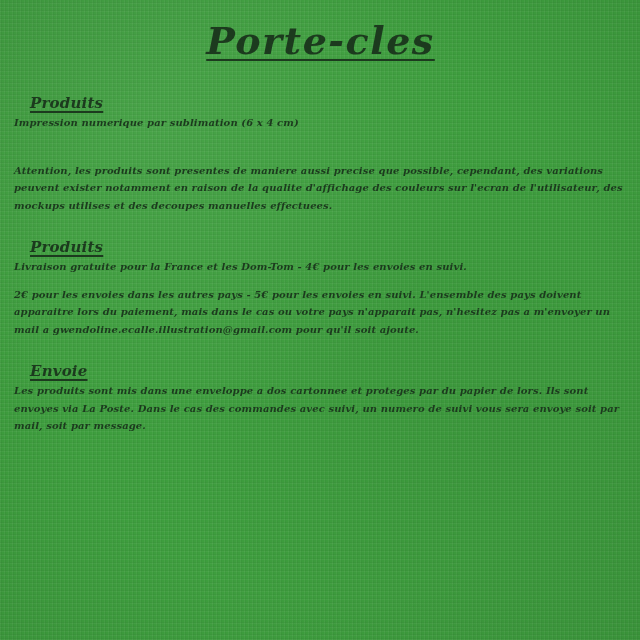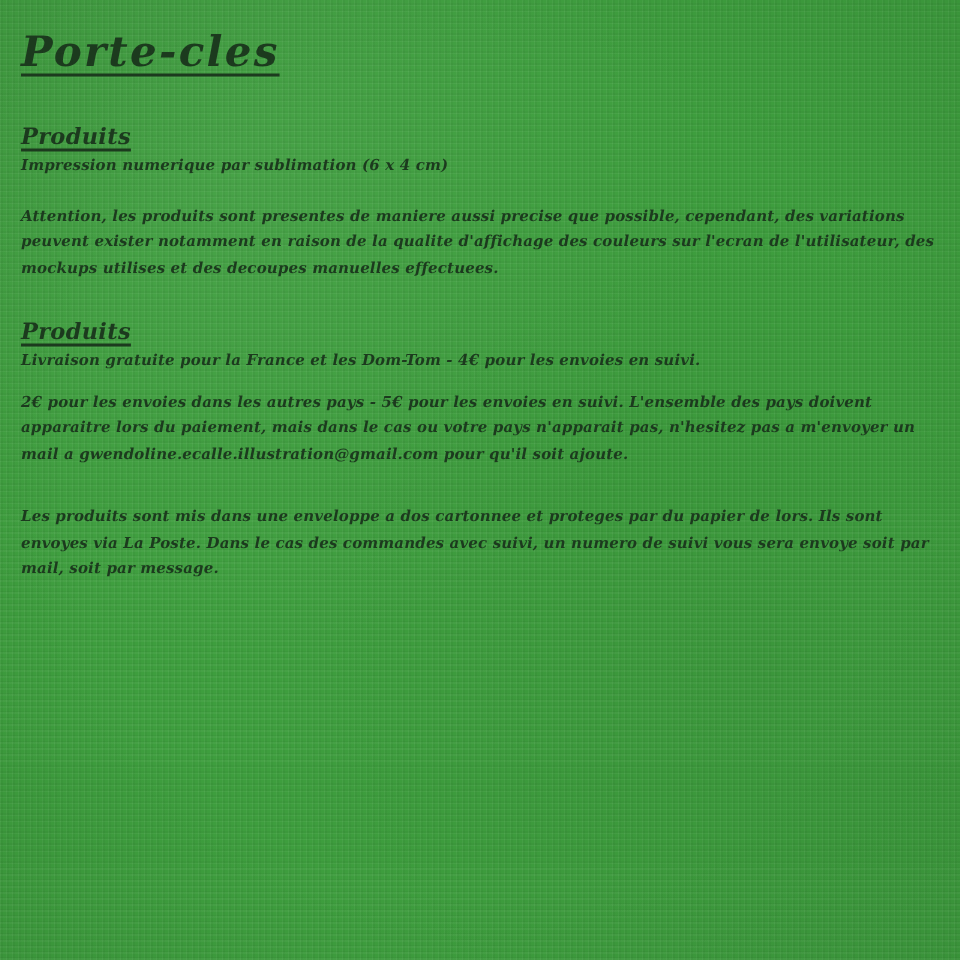--- a/index.html
+++ b/index.html
@@ -16,44 +16,44 @@
       radial-gradient(circle at 80% 70%, rgba(0,0,0,0.05), transparent 50%),
       radial-gradient(circle at 50% 50%, transparent 60%, rgba(0,0,0,0.06) 100%),
       repeating-linear-gradient(90deg, rgba(255,255,255,0.045) 0 1px, rgba(0,0,0,0.03) 1px 2px, transparent 2px 4px),
       repeating-linear-gradient(0deg, rgba(255,255,255,0.04) 0 1px, rgba(0,0,0,0.03) 1px 2px, transparent 2px 4px);
     color: #1c3a1e;
     font-style: italic;
     font-weight: bold;
   }
   .title {
     margin: 6px 0 0 0;
-    text-align: left;
-    font-size: 28px;
+    text-align: center;
+    font-size: 38px;
     letter-spacing: 1.5px;
     text-decoration: underline;
     text-decoration-thickness: 2px;
     text-underline-offset: 5px;
   }
   section { margin-top: 24px; }
   section.first { margin-top: 31px; }
   h2 {
     font-size: 15px;
-    margin: 0 0 2px 0;
+    margin: 0 0 2px 16px;
     text-decoration: underline;
     text-decoration-thickness: 1.5px;
     text-underline-offset: 3px;
     letter-spacing: 0.2px;
   }
   p {
     font-size: 10px;
     margin: 0;
     line-height: 17.5px;
     letter-spacing: 0.1px;
   }
-  p.gap   { margin-top: 16px; }  
+  p.gap   { margin-top: 30px; }  
   p.tight { margin-top: 10px; }   
 </style>
 </head>
 <body>
 
 <div class="page">
 
   <h1 class="title">Porte-cles</h1>
 
   <section class="first">
@@ -62,17 +62,18 @@
     <p class="gap">Attention, les produits sont presentes de maniere aussi precise que possible, cependant, des variations peuvent exister notamment en raison de la qualite d'affichage des couleurs sur l'ecran de l'utilisateur, des mockups utilises et des decoupes manuelles effectuees.</p>
   </section>
 
   <section>
     <h2>Produits</h2>
     <p>Livraison gratuite pour la France et les Dom-Tom - 4€ pour les envoies en suivi.</p>
     <p class="tight">2€ pour les envoies dans les autres pays - 5€ pour les envoies en suivi. L'ensemble des pays doivent apparaitre lors du paiement, mais dans le cas ou votre pays n'apparait pas, n'hesitez pas a m'envoyer un mail a gwendoline.ecalle.illustration@gmail.com pour qu'il soit ajoute.</p>
   </section>
 
   <section>
+    <h2>Envoie</h2>
     <p>Les produits sont mis dans une enveloppe a dos cartonnee et proteges par du papier de lors. Ils sont envoyes via La Poste. Dans le cas des commandes avec suivi, un numero de suivi vous sera envoye soit par mail, soit par message.</p>
   </section>
 
 
 </div>
 
 </body></html>

